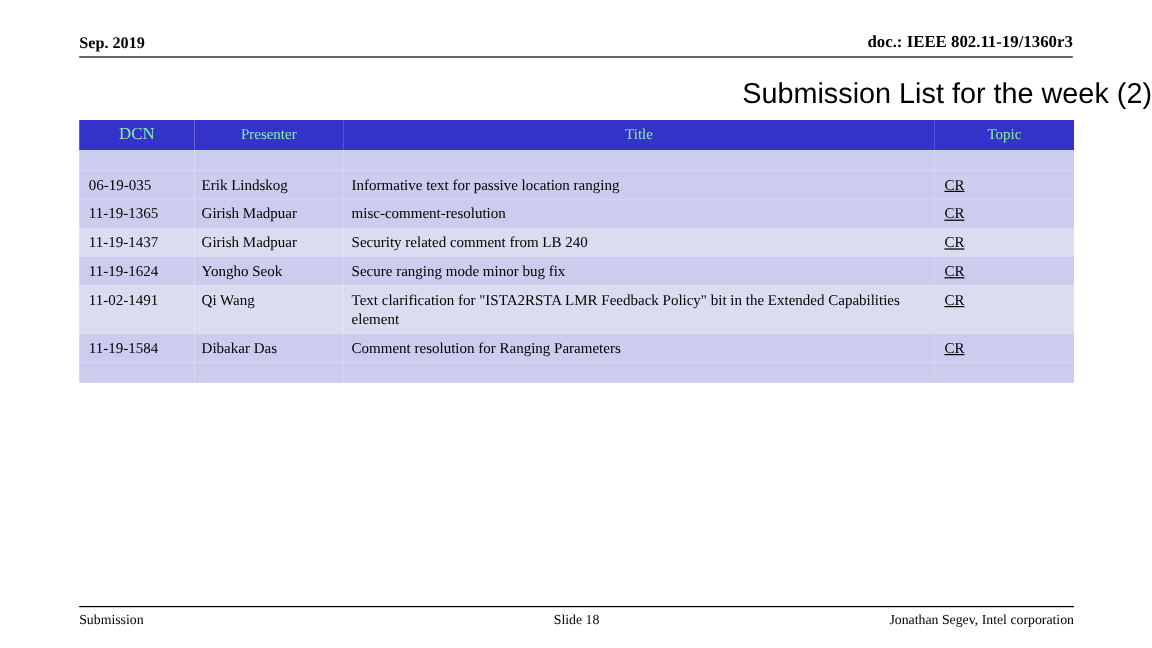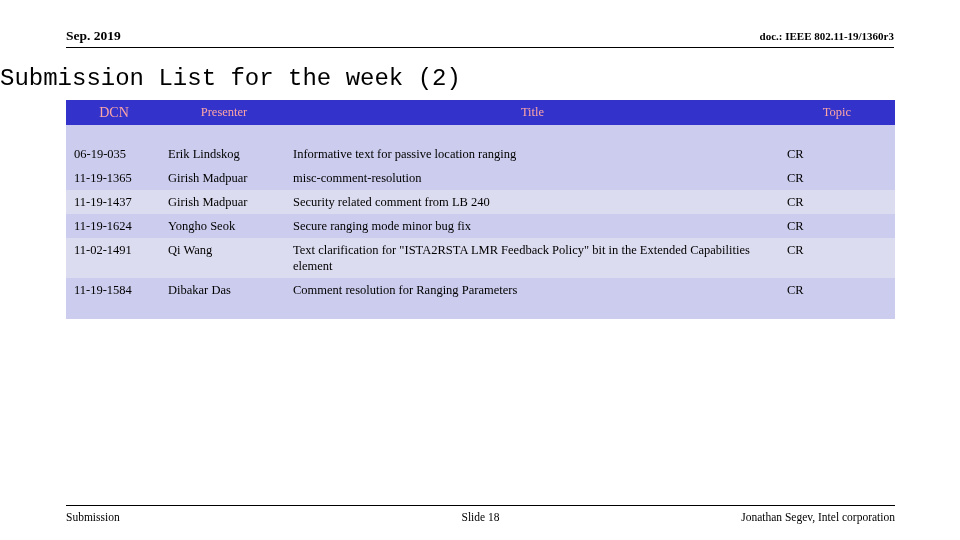--- a/index.html
+++ b/index.html
@@ -33,44 +33,44 @@
     left: 0;
     top: 0;
     font-size: 13.5px;
     font-weight: bold;
     line-height: 16px;
   }
   .header-right {
     position: absolute;
     right: 0;
     top: 0;
-    font-size: 11px;
+    font-size: 14px;
     font-weight: bold;
     line-height: 16px;
     white-space: nowrap;
     margin-left: 36px;
   }
   .header-rule {
     position: absolute;
     left: 0;
     top: 19px;
     width: 828px;
     height: 1px;
     background: #000000;
   }
   
   .slide-title {
     position: absolute;
     left: 0;
     top: 64px;
     width: 960px;
-    text-align: left;
+    text-align: right;
     font-size: 24px;
     line-height: 30px;
-    font-family: Liberation Mono, monospace;
+    font-family: Liberation Sans, sans-serif;
   }
   
   .table-wrap {
     position: absolute;
     left: 66px;
     top: 100px;
     width: 829px;
   }
   table.sublist {
     border-collapse: collapse;
@@ -82,21 +82,21 @@
     margin: 0;
     vertical-align: top;
   }
   .col-dcn   { width: 96px; }
   .col-pres  { width: 124px; }
   .col-title { width: 493px; }
   .col-topic { width: 116px; }
 
   thead th {
     background: #3333cc;
-    color: #fca5a5;
+    color: #86efac;
     font-size: 12.5px;
     font-weight: normal;
     text-align: center;
     height: 25px;
     line-height: 25px;
     vertical-align: middle;
   }
   thead th.th-dcn {
     font-size: 14px;
   }
@@ -120,20 +120,21 @@
   }
   td.c-pres {
     padding-left: 6px !important;
   }
   td.c-title {
     padding-left: 7px !important;
     padding-right: 6px !important;
   }
   td.c-topic {
     padding-left: 8px !important;
+    text-decoration: underline;
   }
   tr.tall td {
     height: 36px;
   }
   
   .footer {
     position: absolute;
     left: 66px;
     top: 505px;
     width: 829px;

